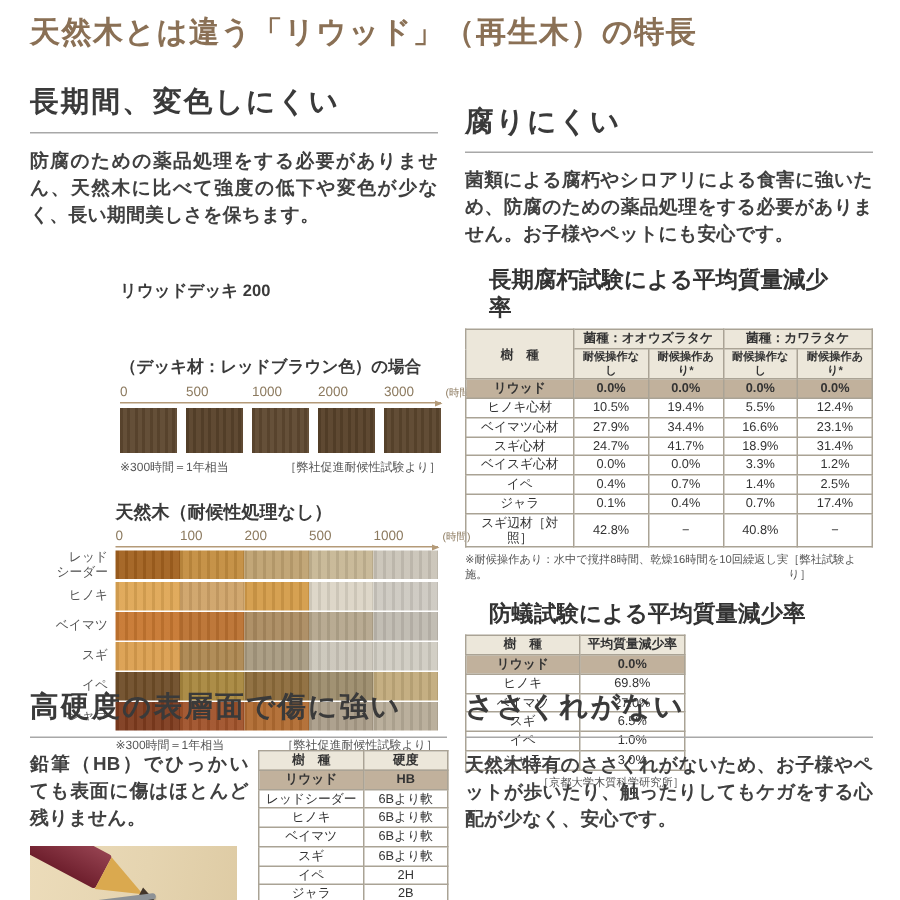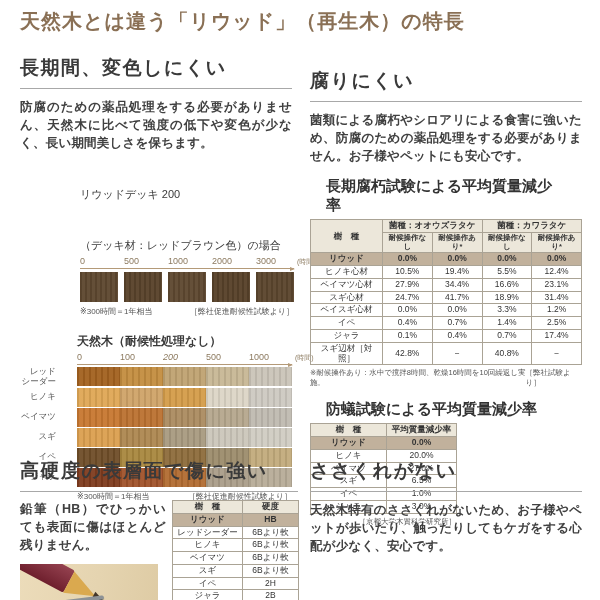--- a/index.html
+++ b/index.html
@@ -23,36 +23,36 @@
     font-size:19px; font-weight:600; color:#3a3a3a; letter-spacing:1.5px;
   }
   .rule { height:1px; background:#a8a8a8; margin-top:7px; }
   .body {
     margin:9px 0 0; font-size:12.5px; font-weight:600; color:#404040;
     line-height:1.45; letter-spacing:0.2px; text-align:justify;
   }
 
   
   .chartA { margin:12px 0 0 60px; width:214px; }
-  .clabel { font-size:11px; font-weight:400; color:#3a3a3a; line-height:1.4;margin-top:35px; }
+  .clabel { font-size:11px; font-weight:700; color:#3a3a3a; line-height:1.4;margin-top:35px; }
   .clabel2 { font-size:12px; font-weight:600; color:#3a3a3a; margin:16px 0 1px 57px; }
   .axis { position:relative; height:15px; }
   .axisA { width:214px; margin-top:2px; }
   .axisB { width:215px; margin-left:57px; }
   .axis .tick { position:absolute; bottom:4px; font-size:9px; color:#8c7a5f; }
   .axis .unit { position:absolute; left:100%; margin-left:3px; bottom:3px; font-size:7px; color:#8c7a5f; white-space:nowrap; }
   .axis .axline { position:absolute; left:0; right:0; bottom:1px; height:1px; background:#b49a78; }
   .axis .axarrow { position:absolute; right:-1px; bottom:-1px; width:0; height:0;
     border-left:5px solid #b49a78; border-top:2.5px solid transparent; border-bottom:2.5px solid transparent; }
   .swrow { display:flex; gap:6px; margin-top:2px; }
   .swrow .sw { width:38px; height:30px;
     background-image:repeating-linear-gradient(90deg, rgba(0,0,0,0.08) 0 2px, rgba(255,255,255,0.04) 2px 5px); }
   .natrows { margin-top:1px; }
   .nat-row { display:flex; margin-bottom:1px; }
-  .nat-label { width:52px; padding-right:21px; font-size:8.5px; color:#555; text-align:right;
+  .nat-label { width:52px; padding-right:5px; font-size:8.5px; color:#555; text-align:right;
     display:flex; align-items:center; justify-content:flex-end; line-height:1.15; white-space:pre-line; }
   .nat-strip { display:flex; width:215px; }
   .nat-sw { width:43px; height:19px;
     background-image:repeating-linear-gradient(90deg, rgba(0,0,0,0.07) 0 2px, rgba(255,255,255,0.05) 2px 6px); }
   .cnote { display:flex; justify-content:space-between; font-size:8px; color:#555; margin-top:4px; }
   .cnoteA { width:214px; margin-left:0; }
   .cnoteB { width:215px; margin-left:57px; }
 
   
   .ttitle { font-size:15px; font-weight:600; color:#333; margin:12px 16px 4px; }
@@ -119,21 +119,21 @@
       <span>※300時間＝1年相当</span>
       <span>［弊社促進耐候性試験より］</span>
     </div>
   </div>
 
   <div>
     <div class="clabel2">天然木（耐候性処理なし）</div>
     <div class="axis axisB">
         <span class="tick" style="left: 0px;">0</span>
         <span class="tick" style="left: 43px;">100</span>
-        <span class="tick" style="left: 86px; font-style: italic;">200</span>
+        <span class="tick" style="left: 86px;">200</span>
         <span class="tick" style="left: 129px;">500</span>
         <span class="tick" style="left: 172px;">1000</span>
         <span class="unit">(時間)</span>
         <div class="axline"></div>
         <div class="axarrow"></div>
       </div>
     <div class="natrows">
         <div class="nat-row">
           <div class="nat-label">レッド
 シーダー</div>
@@ -306,21 +306,21 @@
         <th>平均質量減少率</th>
       </tr>
     </thead>
     <tbody>
         <tr class="hl">
           <td>リウッド</td>
           <td>0.0%</td>
         </tr>
         <tr>
           <td>ヒノキ</td>
-          <td>20.0%</td>
+          <td>69.8%</td>
         </tr>
         <tr>
           <td>ベイマツ</td>
           <td>27.0%</td>
         </tr>
         <tr>
           <td>スギ</td>
           <td>6.5%</td>
         </tr>
         <tr>

